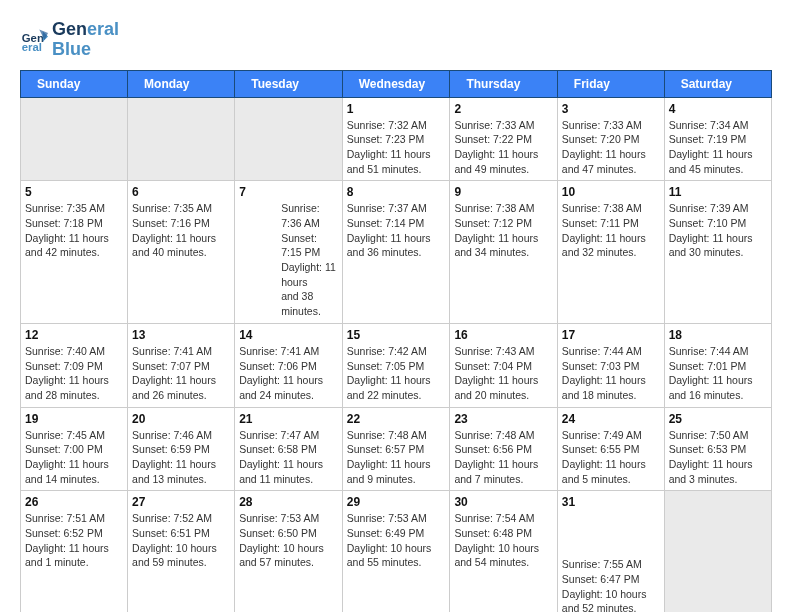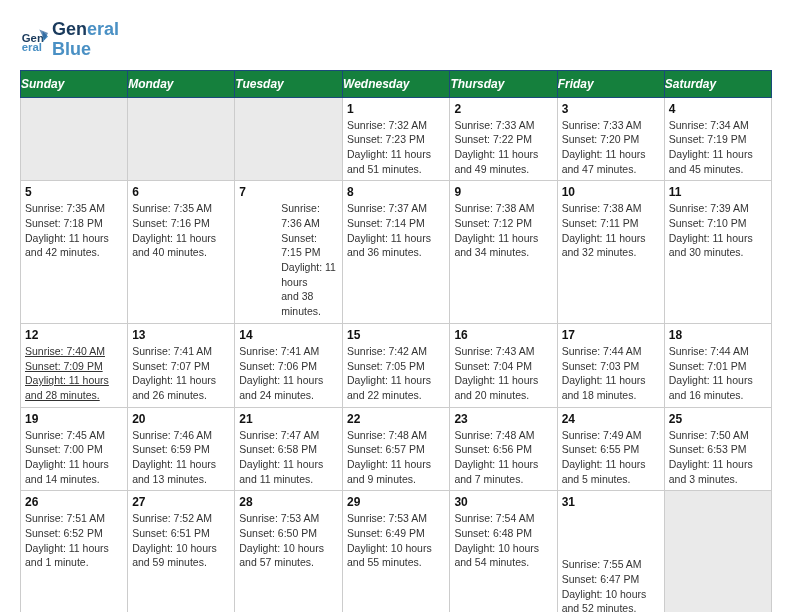--- a/index.html
+++ b/index.html
@@ -45,27 +45,26 @@
     .location-title {
       font-size: 14px;
       color: #333;
     }
     .calendar {
       width: 100%;
       border-collapse: collapse;
       font-size: 11px;
     }
     .calendar th {
-      background: #15803d;
+      background: #3b82f6;
       color: #fff;
-      padding: 6px 0;
+      padding: 6px 16px;
       text-align: left;
       font-size: 12px;
       border: 1px solid #1a4a7a;
-      font-style: italic;
     }
     .calendar td {
       border: 1px solid #ccc;
       vertical-align: top;
       padding: 4px;
       width: 108px;
       min-height: 80px;
       background: #fff;
     }
     .calendar td.empty {
@@ -206,21 +205,21 @@
           <div class="day-number">11</div>
           <div class="day-info" style="white-space: pre-line;">Sunrise: 7:39 AM
 Sunset: 7:10 PM
 Daylight: 11 hours
 and 30 minutes.</div>
         </td>
       </tr>
       <tr class="row-bg-odd">
         <td>
           <div class="day-number">12</div>
-          <div class="day-info" style="white-space: pre-line; text-decoration: underline;">Sunrise: 7:40 AM
+          <div class="day-info" style="white-space: pre-line;">Sunrise: 7:40 AM
 Sunset: 7:09 PM
 Daylight: 11 hours
 and 28 minutes.</div>
         </td>
         <td>
           <div class="day-number">13</div>
           <div class="day-info" style="white-space: pre-line;">Sunrise: 7:41 AM
 Sunset: 7:07 PM
 Daylight: 11 hours
 and 26 minutes.</div>

